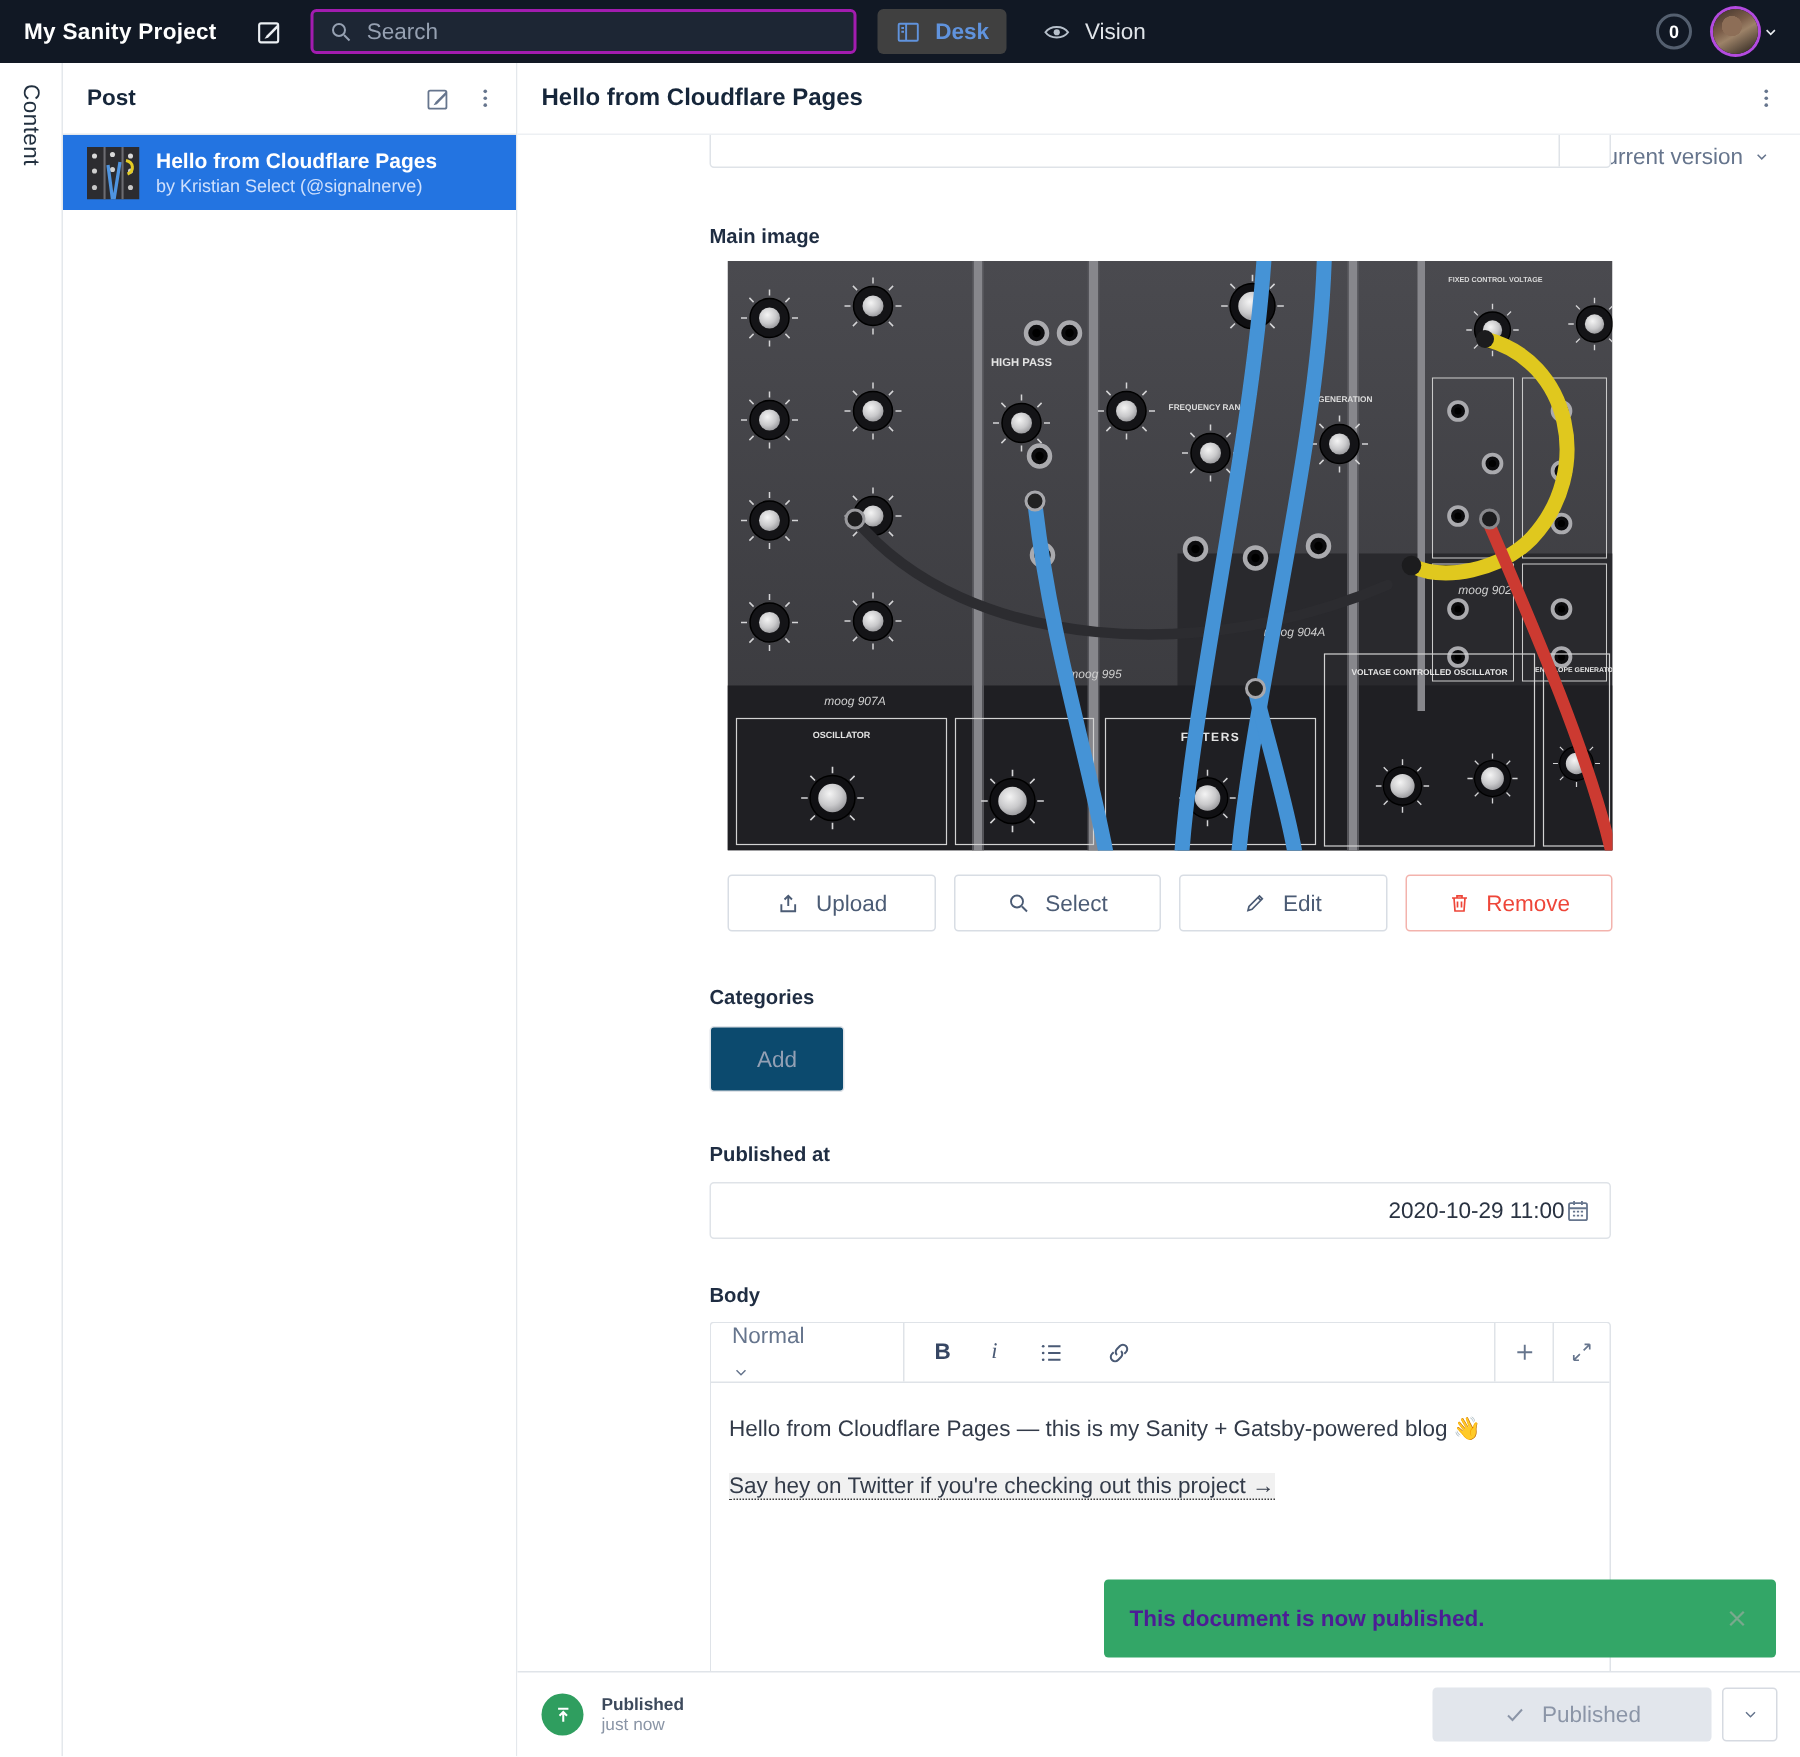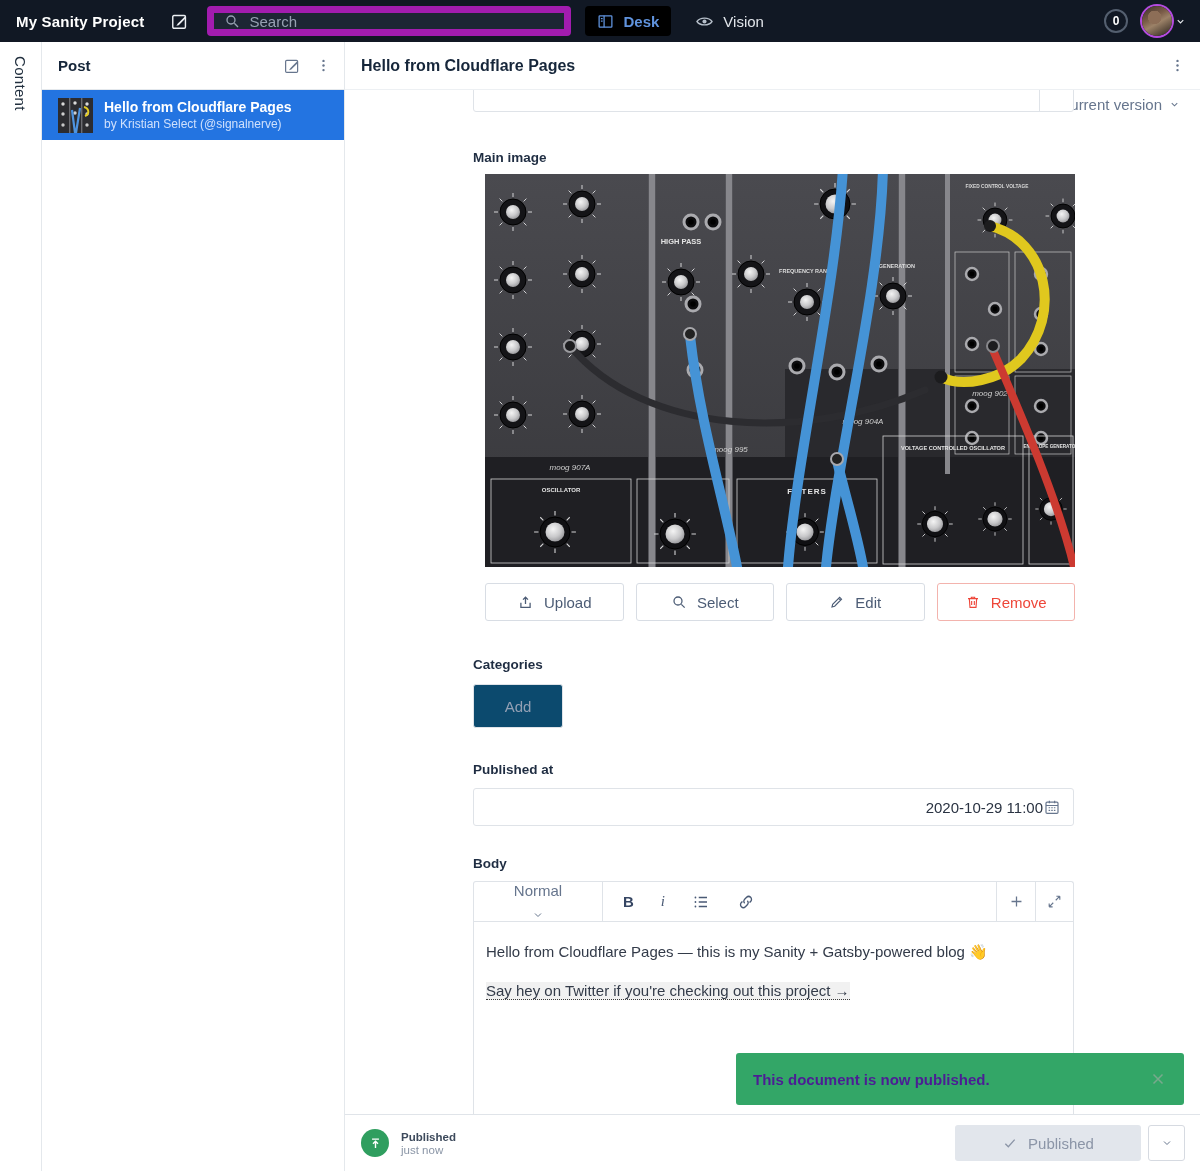--- a/index.html
+++ b/index.html
@@ -5,25 +5,25 @@
   * { margin:0; padding:0; box-sizing:border-box; }
   html,body { background:#fff; }
   body { font-family:"Liberation Sans", sans-serif; }
   .app { position:relative; width:1200px; height:1171px; background:#fff; overflow:hidden; }
 
   
   .topbar { display:flex; align-items:center; height:42px; background:#111824; padding:0 14px 0 16px; }
   .project-title { color:#fff; font-size:15px; font-weight:700; letter-spacing:.2px; }
   .icon-btn { display:flex; align-items:center; justify-content:center; cursor:pointer; background:none; border:none; }
   .compose-top { color:#eceff3; margin-left:26px; }
-  .searchbox { margin-left:18px; width:364px; height:30px; background:#1d2634; border:7px solid #a21caf; border-radius:4px; display:flex; align-items:center; padding:0 10px; gap:9px; color:#96a1b2; }
+  .searchbox { margin-left:18px; width:364px; height:30px; background:#1d2634; border:2px solid #a21caf; border-radius:4px; display:flex; align-items:center; padding:0 10px; gap:9px; color:#96a1b2; }
   .searchbox input { background:transparent; border:none; outline:none; color:#cfd6e0; font-size:15px; width:100%; font-family:inherit; }
   .searchbox input::placeholder { color:#96a1b2; }
   .top-tab { display:flex; align-items:center; gap:9px; height:30px; padding:0 12px; border-radius:4px; font-size:15px; cursor:pointer; }
-  .tab-desk { margin-left:14px; background:#000000; color:#6093dd; font-weight:600; }
+  .tab-desk { margin-left:14px; background:#404040; color:#6093dd; font-weight:600; }
   .tab-vision { margin-left:12px; color:#e1e5ea; }
   .tab-vision .eye { color:#b6bfca; }
   .top-spacer { flex:1; }
   .badge-count { width:24px; height:24px; border-radius:50%; border:2px solid #545f6f; color:#fff; font-size:12px; font-weight:700; display:flex; align-items:center; justify-content:center; }
   .avatar-wrap { display:flex; align-items:center; margin-left:14px; gap:3px; cursor:pointer; }
   .avatar { width:30px; height:30px; border-radius:50%; box-shadow:0 0 0 2px #b44be0; background:
     radial-gradient(circle at 42% 38%, #8d6e57 0 26%, transparent 27%),
     linear-gradient(150deg, #3a2f28 0%, #7b5d49 38%, #9c8268 55%, #241d18 100%); }
   .avatar-chev { color:#e8ebef; }
 
@@ -71,21 +71,21 @@
   .add-btn { margin-top:12px; width:90px; height:44px; background:#0c4a6e; border:1px solid #dfe3e8; border-radius:3px; color:#93a0b4; font-size:15px; font-family:inherit; cursor:pointer; }
 
   .published-field { margin-top:34px; }
   .date-input-row { margin-top:11px; height:38px; border:1px solid #dfe3e8; border-radius:3px; display:flex; align-items:center; padding:0 12px; }
   .date-input-row input { border:none; outline:none; flex:1; font-size:15px; color:#2a3342; font-family:inherit;text-align:right; }
   .cal-icon { color:#66758d; cursor:pointer; }
 
   .body-field { margin-top:30px; }
   .editor { margin-top:10px; border:1px solid #dfe3e8; border-bottom:none; border-radius:3px 3px 0 0; height:260px; }
   .editor-toolbar { height:40px; border-bottom:1px solid #dfe3e8; display:flex; align-items:stretch; }
-  .style-cell { width:128px; display:flex; align-items:center; justify-content:space-between; padding:0 14px; color:#66758d; font-size:15px; cursor:pointer;flex-direction:column; }
+  .style-cell { width:128px; display:flex; justify-content:space-between; padding:0 14px; color:#66758d; font-size:15px; cursor:pointer;flex-direction:column; }
   .fmt-cell { flex:1; border-left:1px solid #dfe3e8; display:flex; align-items:center; padding-left:20px; gap:27px; }
   .fmt-b { font-size:15px; font-weight:700; color:#364663; cursor:pointer; background:none; border:none; font-family:inherit; }
   .fmt-i { font-size:15px; font-style:italic; color:#4a5a75; cursor:pointer; background:none; border:none; font-family:"Liberation Serif", serif; }
   .tool-icon { color:#4a5a75; cursor:pointer; }
   .plus-cell { width:39px; border-left:1px solid #dfe3e8; display:flex; align-items:center; justify-content:center; color:#66758d; cursor:pointer; }
   .expand-cell { width:38px; border-left:1px solid #dfe3e8; display:flex; align-items:center; justify-content:center; color:#66758d; cursor:pointer; }
   .editor-content { padding:21px 12px; font-size:15px; color:#333b49; }
   .editor-content p { margin-bottom:21px; }
   .pt-link { background:#f1f1f1; border-bottom:1px dotted #3c3c3c; cursor:pointer; }
 

